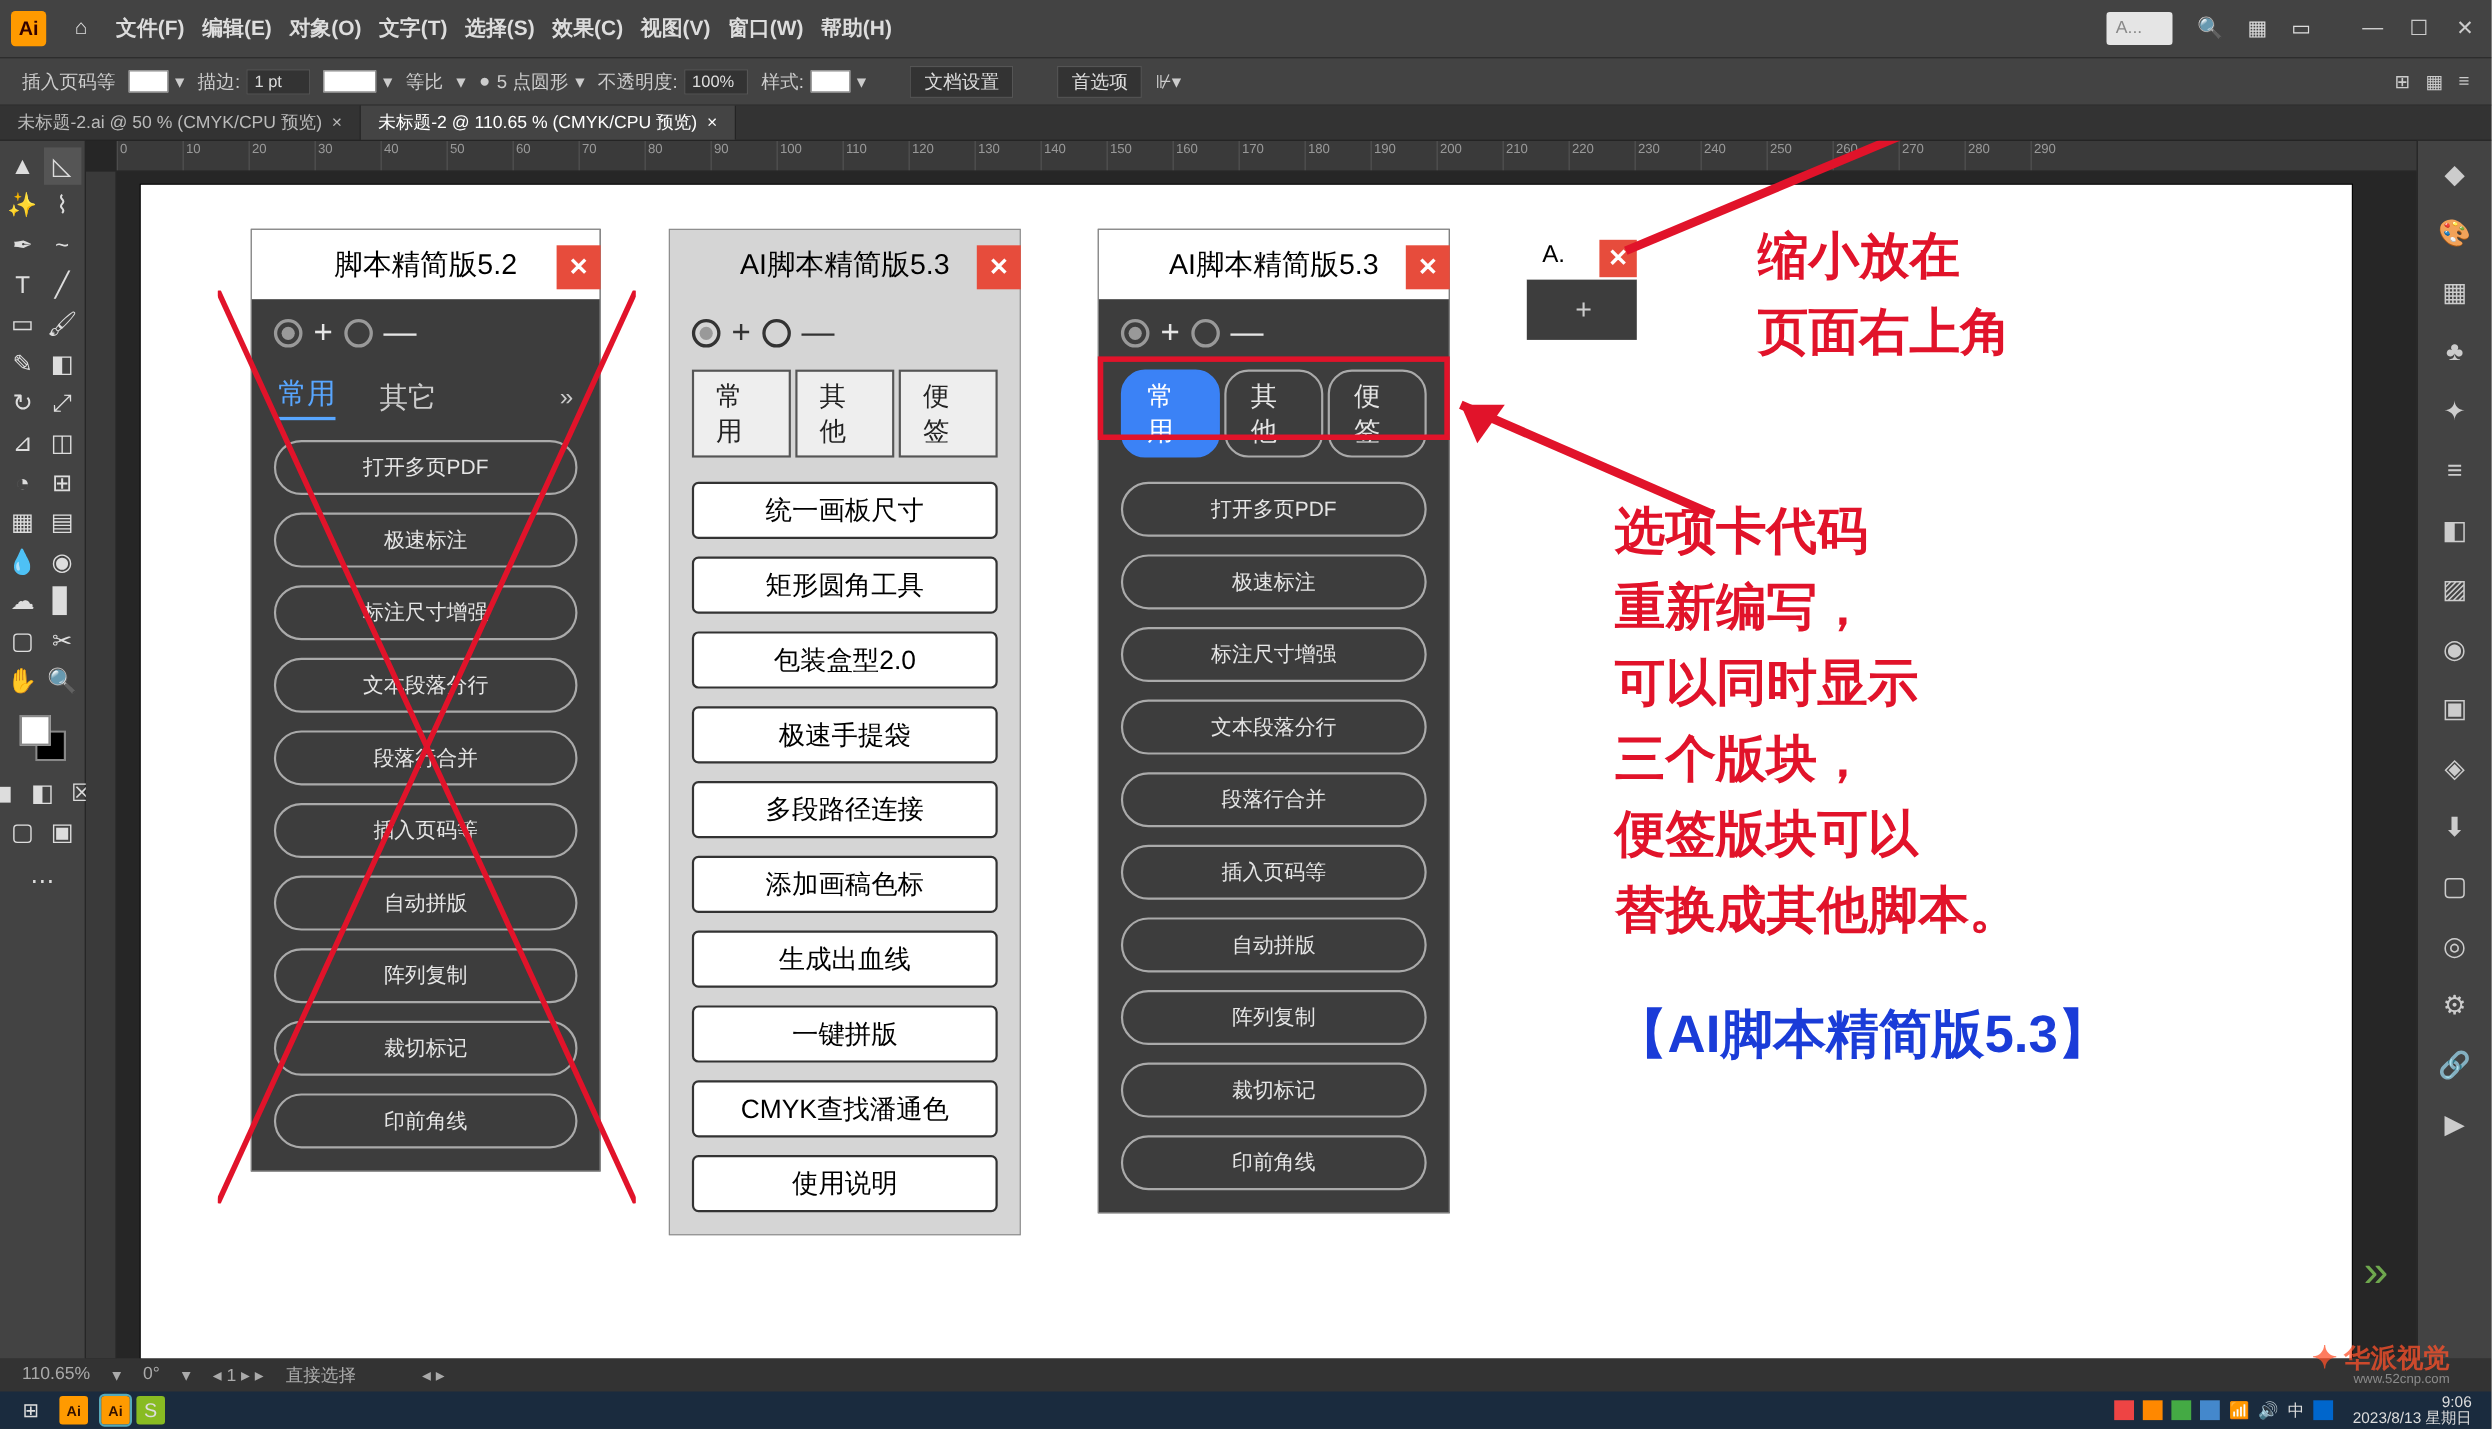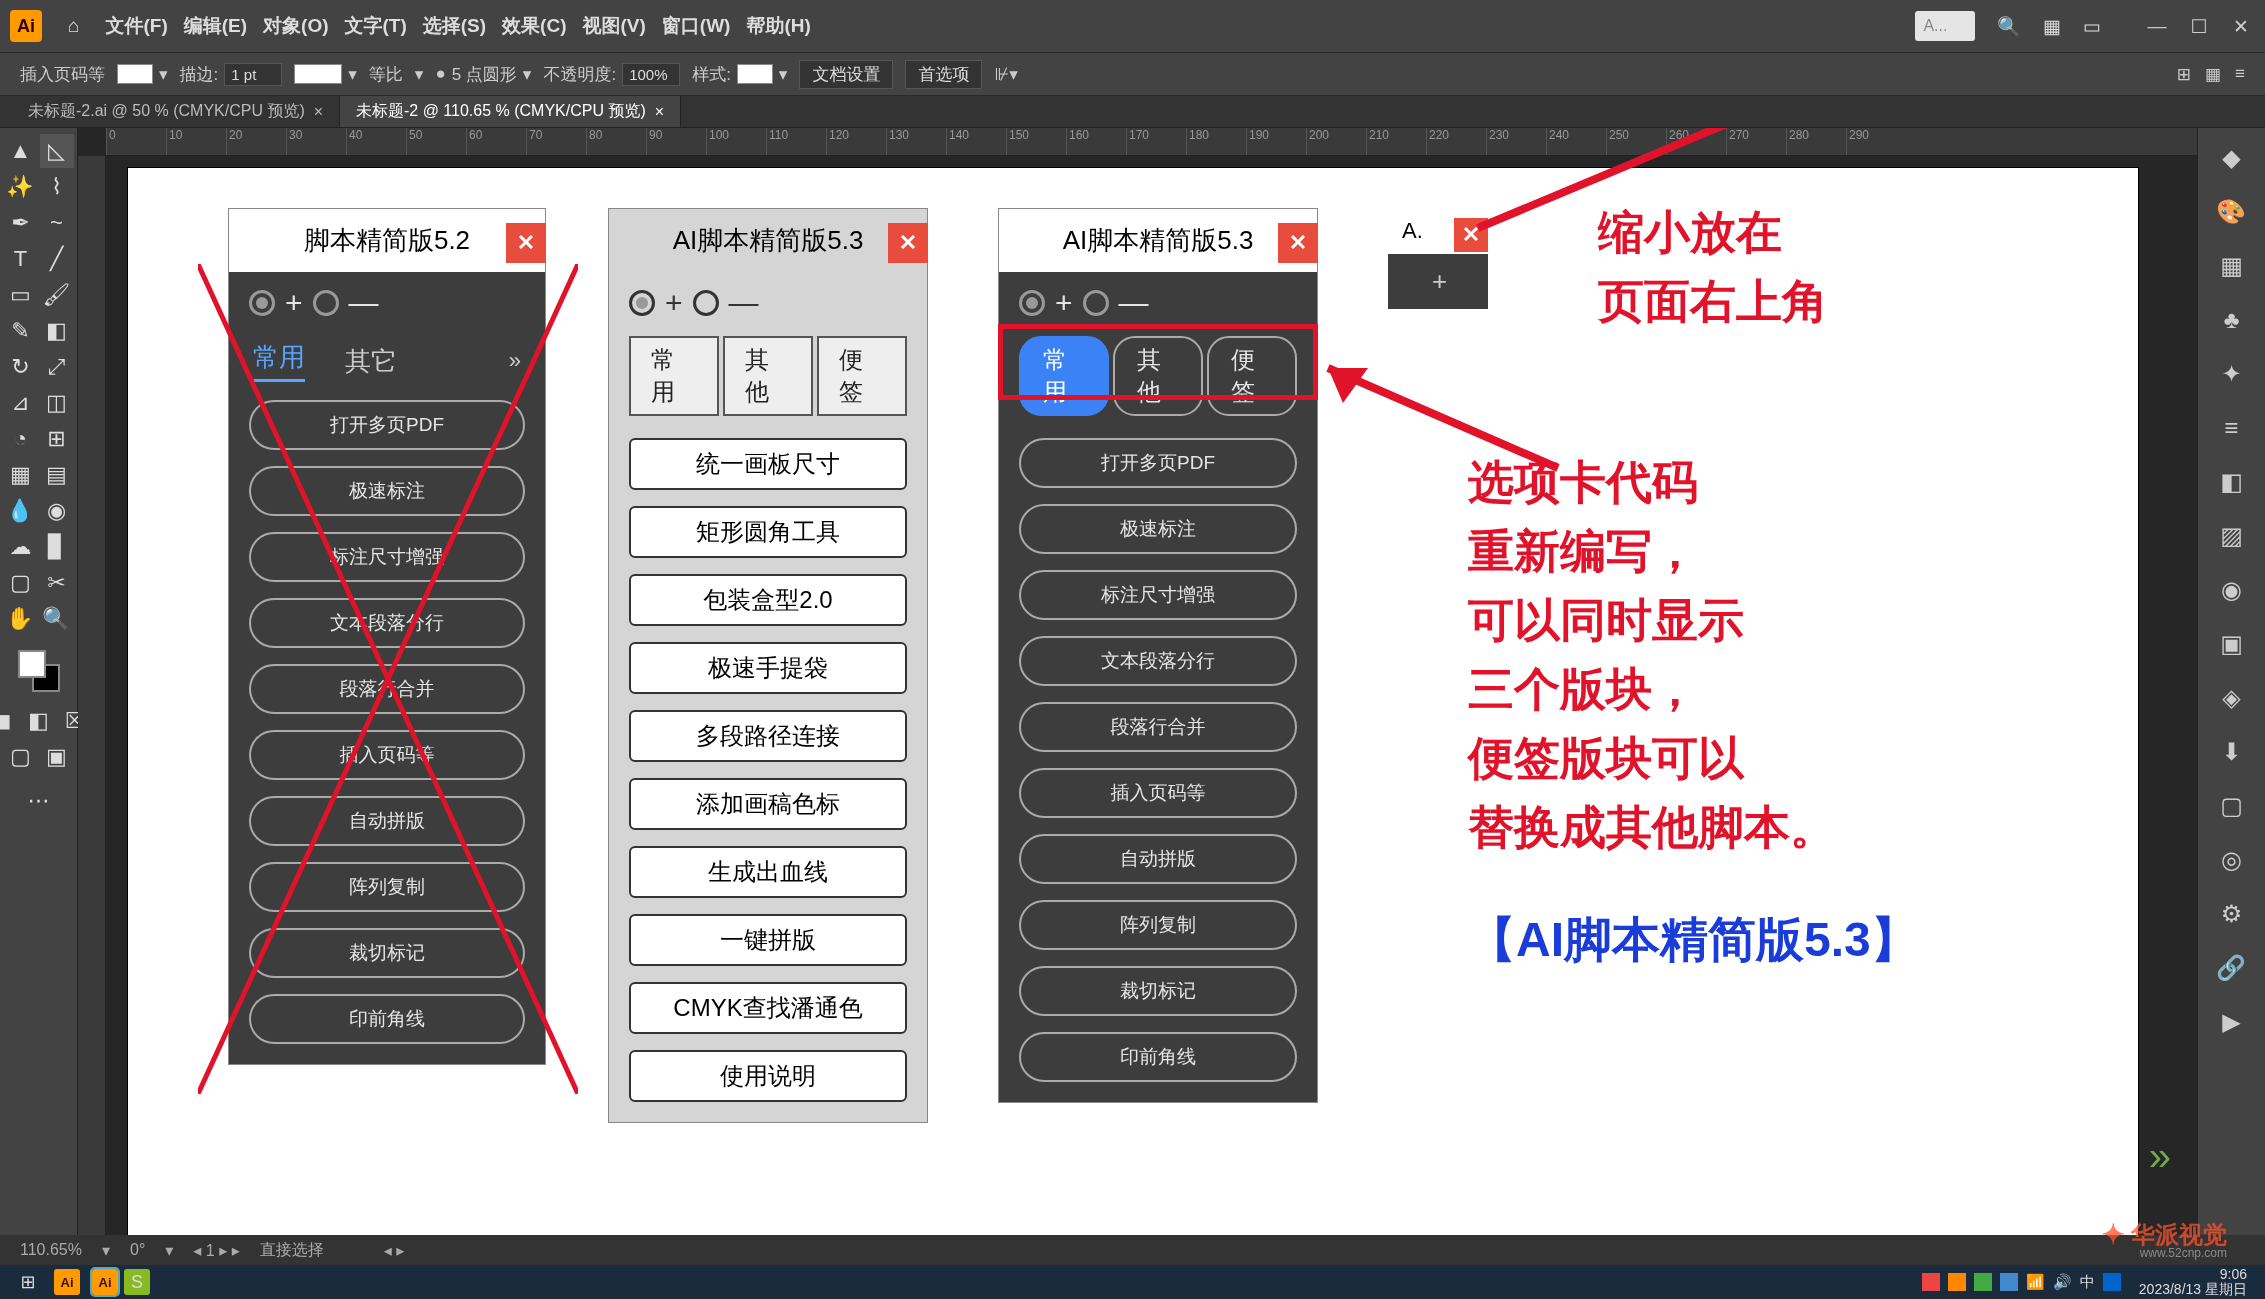--- a/index.html
+++ b/index.html
@@ -13,25 +13,25 @@
 .menubar-right { margin-left: auto; display: flex; align-items: center; gap: 22px; }
 .search-box-top { width: 60px; height: 30px; background: #e5e5e5; color: #888; font-size: 16px; display: flex; align-items: center; padding: 0 8px; border-radius: 3px; }
 .win-controls { display: flex; gap: 14px; margin-left: 20px; }
 .win-controls span { width: 28px; height: 28px; display: flex; align-items: center; justify-content: center; color: #ccc; }
 
 
 .controlbar { height: 44px; background: #434343; border-top: 1px solid #2a2a2a; border-bottom: 1px solid #2a2a2a; display: flex; align-items: center; padding: 0 20px; color: #ccc; font-size: 17px; gap: 12px; }
 .controlbar .field { display: flex; align-items: center; gap: 6px; }
 .controlbar .swatch { width: 36px; height: 20px; background: #fff; border: 1px solid #888; }
 .controlbar input[type=text] { background: #333; border: 1px solid #555; color: #ddd; padding: 2px 6px; width: 58px; font-size: 15px; }
-.controlbar .btn { background: #333; border: 1px solid #555; padding: 2px 12px; color: #ddd; }
+.controlbar .btn { background: #333; border: 1px solid #555; padding: 2px 12px; color: #ddd; margin-left: 28px; }
 .controlbar-right { margin-left: auto; display: flex; gap: 14px; }
 
 
-.tabbar { height: 32px; background: #333; display: flex; align-items: center; color: #bbb; font-size: 16px; border-bottom: 1px solid #222; padding-left: 12px; }
+.tabbar { height: 32px; background: #333; display: flex; align-items: center; color: #bbb; font-size: 16px; border-bottom: 1px solid #222; }
 .tabbar .tab { padding: 0 16px; height: 100%; display: flex; align-items: center; border-right: 1px solid #222; }
 .tabbar .tab.active { background: #444; color: #fff; }
 
 
 .workspace { position: absolute; top: 128px; left: 0; right: 0; bottom: 64px; display: flex; }
 .toolbar-left { width: 78px; background: #434343; border-right: 1px solid #222; display: flex; flex-direction: column; align-items: center; padding-top: 6px; gap: 2px; }
 .toolbar-left .toolrow { display: flex; gap: 2px; }
 .toolbar-left .tool { width: 34px; height: 34px; display: flex; align-items: center; justify-content: center; color: #ddd; font-size: 22px; cursor: pointer; }
 .toolbar-left .tool.sel { background: #555; }
 .toolbar-left .color-box { margin-top: 12px; width: 42px; height: 42px; position: relative; }

